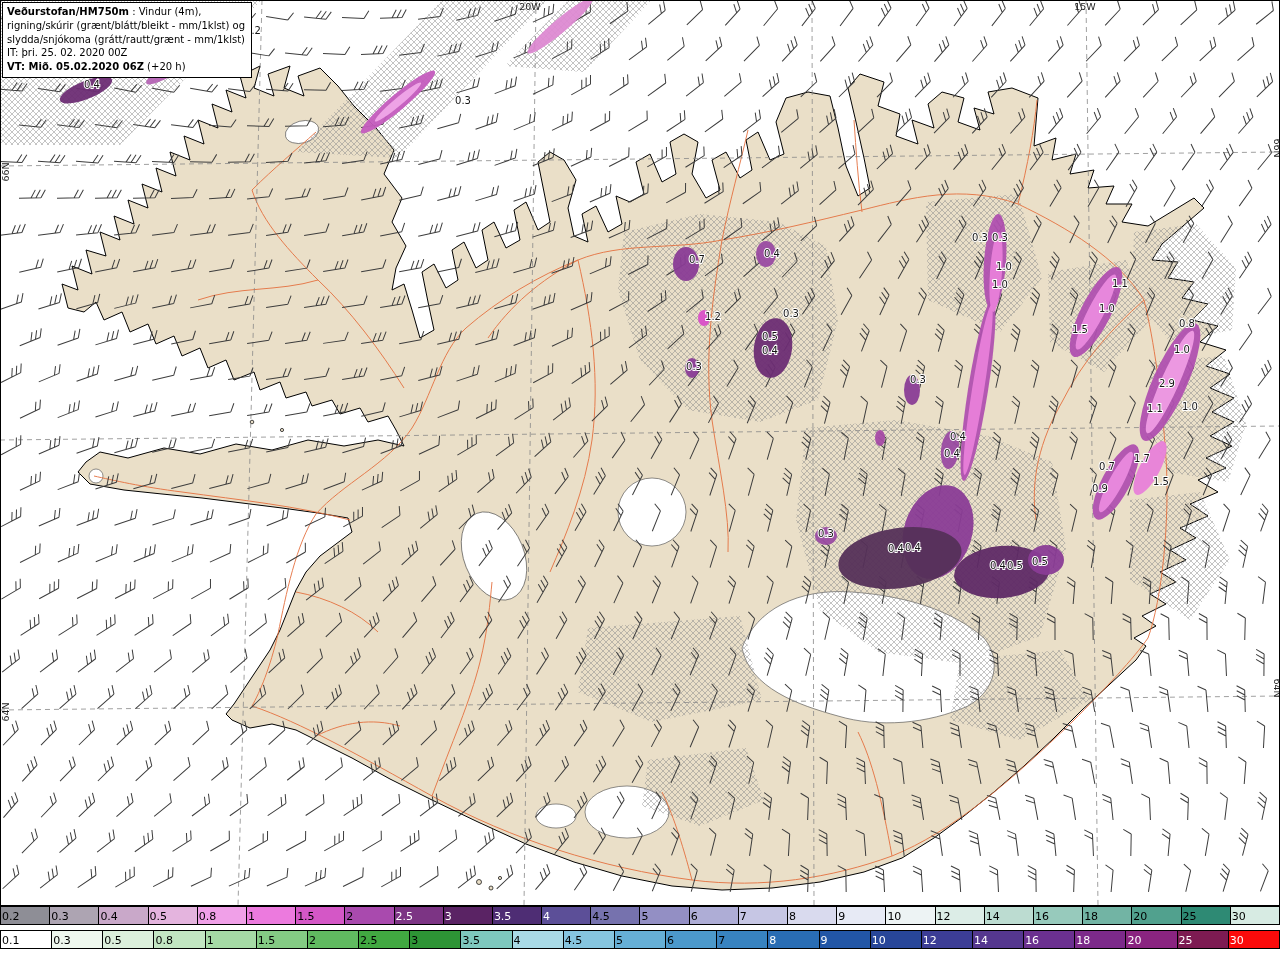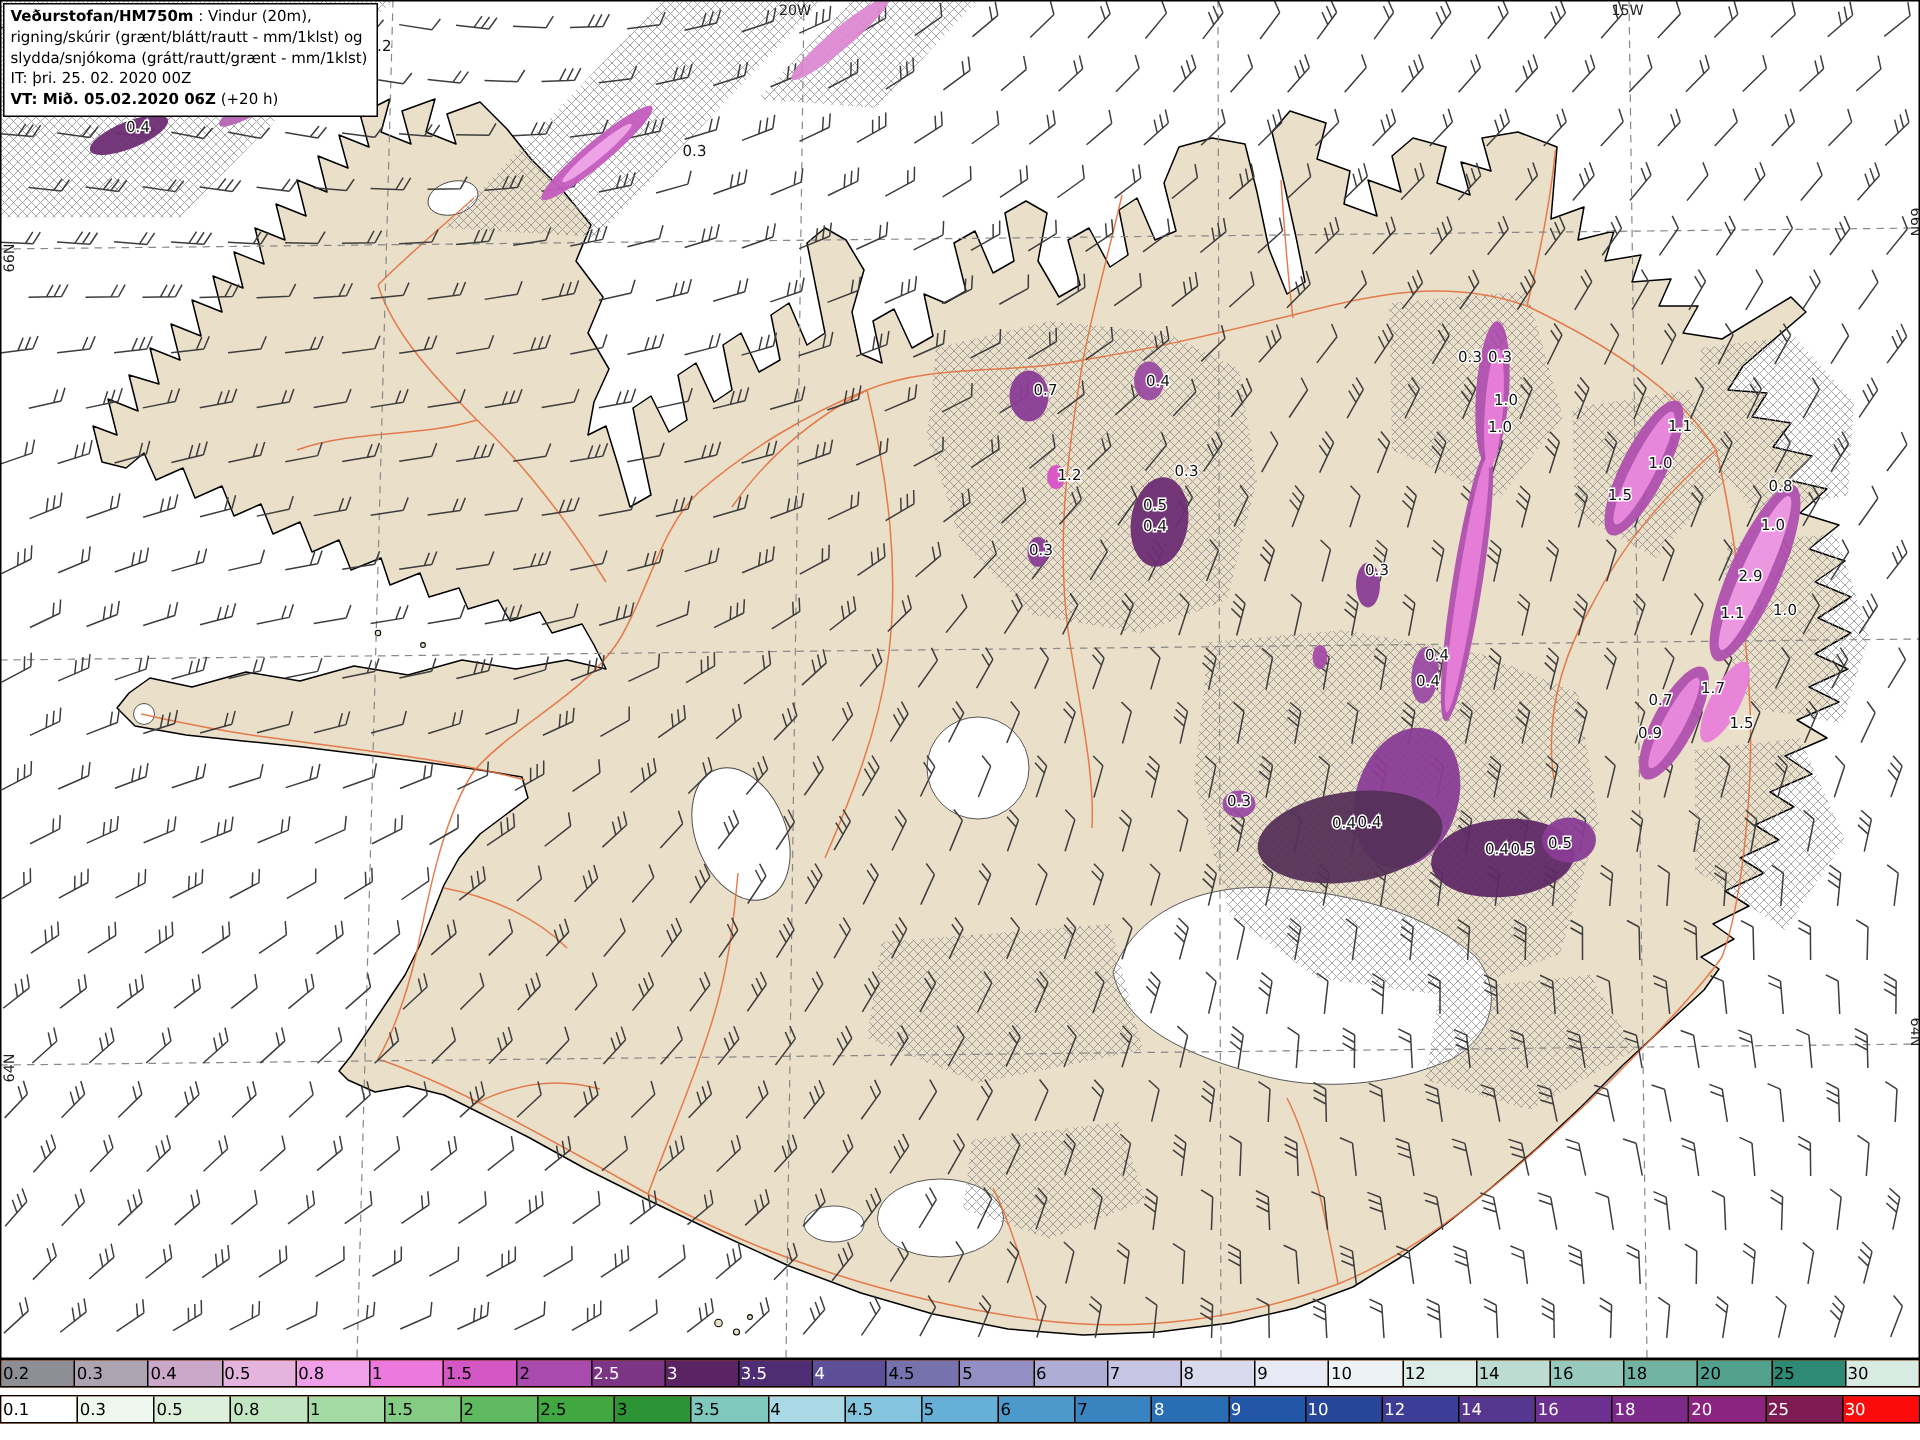--- a/index.html
+++ b/index.html
@@ -6,21 +6,21 @@
   html,body{background:#ffffff}
   body{font-family:"DejaVu Sans", "Liberation Sans", sans-serif}
   .stage{position:relative;width:1280px;height:960px;background:#fff;overflow:hidden}
   #map{position:absolute;top:0;left:0;display:block}
   .title-box{
     position:absolute;top:2px;left:2px;background:#fff;border:1px solid #000;
     padding:2px 6px 3px 4px;font-size:10px;line-height:1.38;z-index:5;white-space:nowrap;color:#000;
   }
   .title-box .b{font-weight:bold}
   .cbars{position:absolute;left:0;top:906px;width:1280px;z-index:4}
-  .cbar{display:flex;height:19px;width:1280px;border:1px solid #000;margin-bottom:5px;background:#f97316}
+  .cbar{display:flex;height:19px;width:1280px;border:1px solid #000;margin-bottom:5px;background:#a21caf}
   .cbar .cell{flex:1;position:relative;border-left:1px solid #000}
   .cbar .cell:first-child{border-left:none}
   .cbar .cell span{position:absolute;left:1px;top:50%;transform:translateY(-50%);font-size:11px;line-height:1}
   .val{font-size:10px;fill:#141414;paint-order:stroke;stroke:#ffffff;stroke-width:2px;text-anchor:middle;font-family:"DejaVu Sans",sans-serif}
   .gratlab{font-size:9.5px;fill:#222;text-anchor:middle;font-family:"DejaVu Sans",sans-serif}
 </style>
 </head>
 <body>
 
 <div class="stage">
@@ -2693,22 +2693,22 @@
         <text class="gratlab" transform="translate(9 172) rotate(-90)">66N</text>
         <text class="gratlab" transform="translate(1274 148) rotate(90)">66N</text>
         <text class="gratlab" transform="translate(9 712) rotate(-90)">64N</text>
         <text class="gratlab" transform="translate(1274 688) rotate(90)">64N</text>
       </g>
 
     <rect x="0.5" y="0.5" width="1279" height="905" fill="none" stroke="#000" stroke-width="1"></rect>
   </svg>
 
   <div class="title-box">
-    <div><span class="b">Veðurstofan/HM750m</span><span> : Vindur (20m),</span></div>
-    <div>rigning/skúrir (grænt/blátt/rautt - mm/1klst) og</div>
+    <div><span class="b">Veðurstofan/HM750m</span><span> : Vindur (4m),</span></div>
+    <div>rigning/skúrir (grænt/blátt/bleikt - mm/1klst) og</div>
     <div>slydda/snjókoma (grátt/rautt/grænt - mm/1klst)</div>
     <div><span>IT:</span><span> þri. 25. 02. 2020 00Z</span></div>
     <div><span class="b">VT:</span><span class="b"> Mið. 05.02.2020 06Z</span><span> (+20 h)</span></div>
   </div>
 
   <div class="cbars">
     <div class="cbar" id="bar-snow">
         <div class="cell" style="background: rgb(142, 142, 150);">
           <span style="color: rgb(0, 0, 0);">0.2</span>
         </div>

